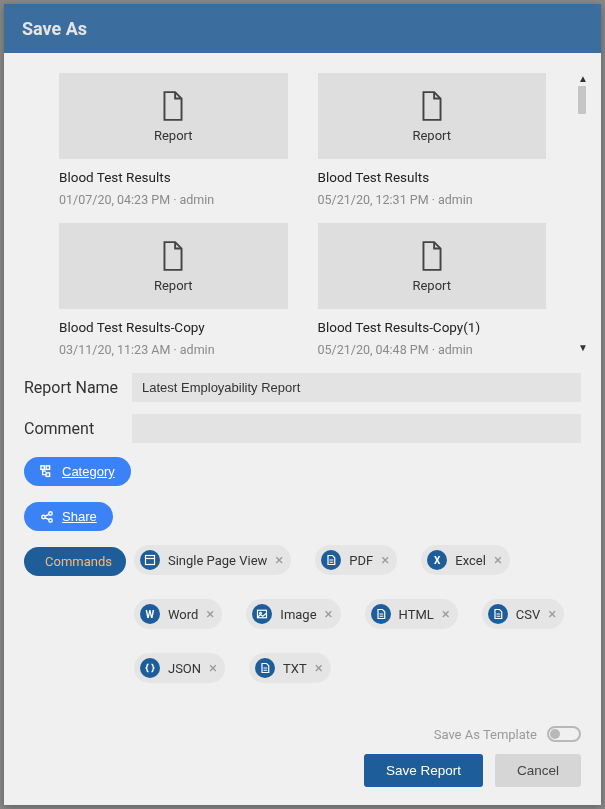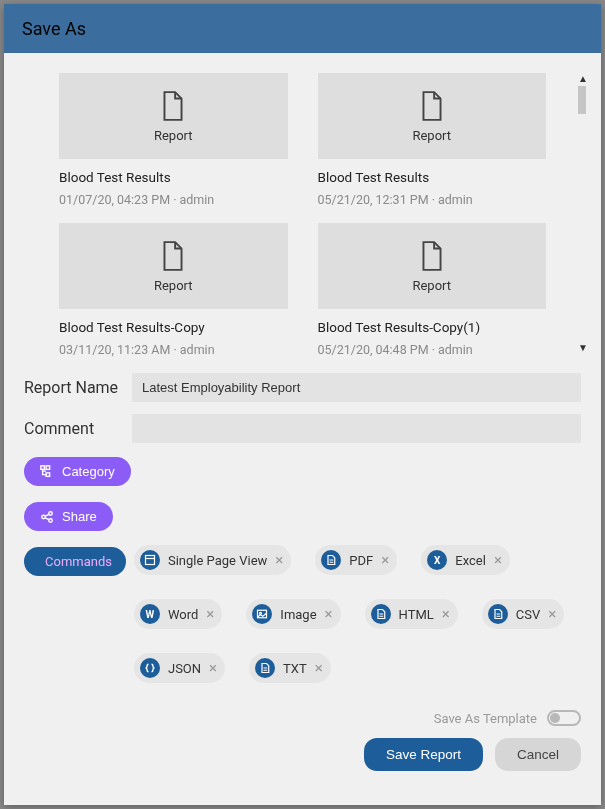--- a/index.html
+++ b/index.html
@@ -14,23 +14,23 @@
     position: absolute;
     left: 4px; top: 4px;
     width: 597px; height: 801px;
     background: #f0f0f0;
     box-shadow: 0 2px 8px rgba(0,0,0,0.3);
     display: flex;
     flex-direction: column;
   }
   .titlebar {
     background: #3b6e9e;
-    color: #000000;
+    color: #e5e5e5;
     font-size: 18px;
-    font-weight: 400;
+    font-weight: 700;
     padding: 14px 18px;
   }
   .browser-area {
     position: relative;
     padding: 20px 55px 10px 55px;
     height: 300px;
   }
   .item-grid {
     display: grid;
     grid-template-columns: 1fr 1fr;
@@ -110,43 +110,44 @@
     color: #333;
     padding: 7px 10px;
     outline: none;
   }
   .form-row.first { margin-top: 14px; }
 
   .pill-btn {
     display: inline-flex;
     align-items: center;
     gap: 8px;
-    background: #8b5cf6;
+    background: #3b82f6;
     color: #fff;
     font-size: 13px;
     border: none;
     border-radius: 16px;
     padding: 7px 16px;
     margin: 8px 0 8px 20px;
     cursor: pointer;
+    text-decoration: underline;
   }
   .pill-btn svg { width: 14px; height: 14px; }
 
   .commands-row {
     display: flex;
     align-items: flex-start;
     padding: 0 20px;
     margin-top: 6px;
   }
   .cmd-pill {
     display: inline-flex;
     align-items: center;
     gap: 7px;
     background: #1d5d99;
-    color: #f0abfc;
+    color: #fdba74;
     font-size: 13px;
     border-radius: 16px;
     padding: 7px 14px;
     cursor: pointer;
     flex-shrink: 0;
     margin-top: 2px;
   }
   .chips-wrap {
     flex: 1;
     display: flex;
@@ -180,21 +181,21 @@
   .chip-x {
     margin-left: 8px;
     color: #9a9a9a;
     font-size: 15px;
     line-height: 1;
     cursor: pointer;
   }
 
   .footer {
     margin-top: auto;
-    padding: 12px 20px 34px 20px;
+    padding: 12px 20px 18px 20px;
   }
   .template-row {
     display: flex;
     justify-content: flex-end;
     align-items: center;
     gap: 10px;
     margin-bottom: 12px;
   }
   .template-label {
     font-size: 13px;
@@ -216,21 +217,21 @@
   }
   .btn-row {
     display: flex;
     justify-content: flex-end;
     gap: 12px;
   }
   .btn {
     font-size: 13.5px;
     padding: 9px 22px;
     border: none;
-    border-radius: 13px;
+    border-radius: 3px;
     cursor: pointer;
   }
   .btn-primary { background: #1d5d99; color: #fff; }
   .btn-secondary { background: #d6d6d6; color: #444; }
 </style>
 </head>
 <body>
 
 <div class="modal">
 

